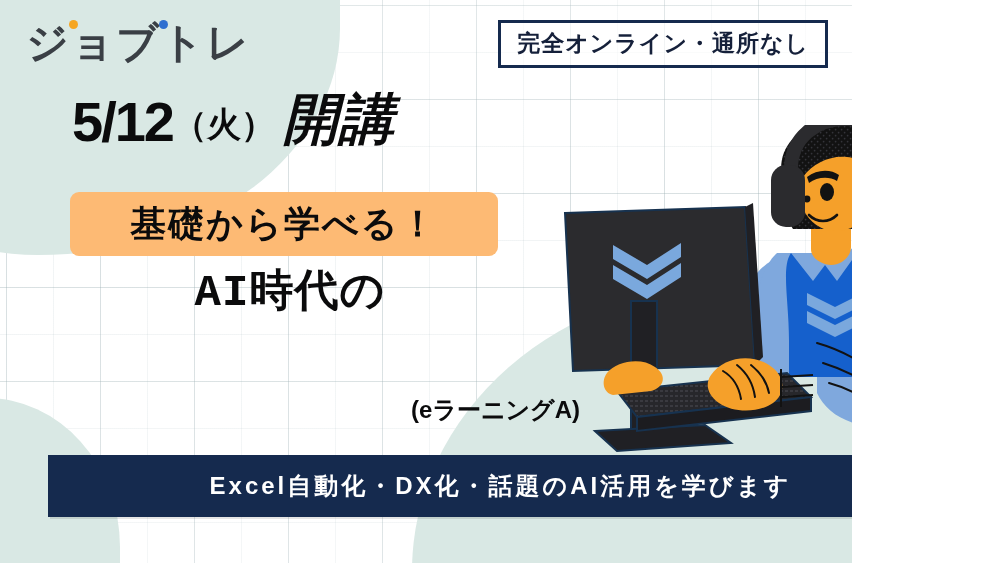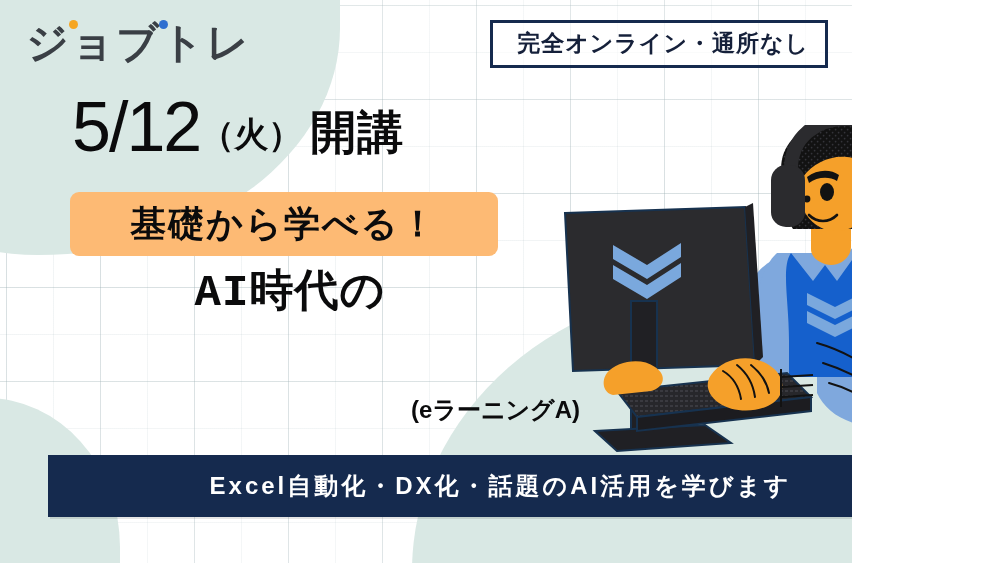--- a/index.html
+++ b/index.html
@@ -50,33 +50,33 @@
   .logo .dk::after{
     content:"";position:absolute;top:-2px;right:-7px;width:9px;height:9px;border-radius:50%;
   }
   .logo .dk.o::after{background:#f5a623;}
   .logo .dk.b::after{background:#2f6fd0;}
 
   
   .badge{
     position:absolute;right:24px;top:20px;
     border:3px solid #152a4e;background:rgba(255,255,255,0.55);
-    padding:7px 16px 9px 24px;
+    padding:7px 16px 9px 16px;
     font-size:23px;font-weight:700;color:#15203a;
     letter-spacing:1px;line-height:1.15;white-space:nowrap;
   }
 
   
   .dateline{
     position:absolute;left:72px;top:92px;white-space:nowrap;
     color:#0b0b0c;line-height:1;
   }
-  .dateline .big{font-size:70px;font-weight:400;letter-spacing:-2px;vertical-align:-2px;}
+  .dateline .big{font-size:56px;font-weight:700;letter-spacing:-2px;vertical-align:-2px;}
   .dateline .dow{font-size:34px;font-weight:700;letter-spacing:0px;vertical-align:3px;}
-  .dateline .kai{font-size:46px;font-weight:800;letter-spacing:1px;margin-left:8px;vertical-align:1px;}
+  .dateline .kai{font-size:55px;font-weight:800;letter-spacing:1px;margin-left:8px;vertical-align:1px;font-style:italic;}
 
   
   .hl-band{
     position:absolute;left:70px;top:192px;width:428px;height:64px;
     background:#fdba74;border-radius:9px;
     display:flex;align-items:center;justify-content:center;
   }
   .hl-band .t{
     font-size:36px;font-weight:800;color:#0b0b0c;letter-spacing:2px;white-space:nowrap;
   }

